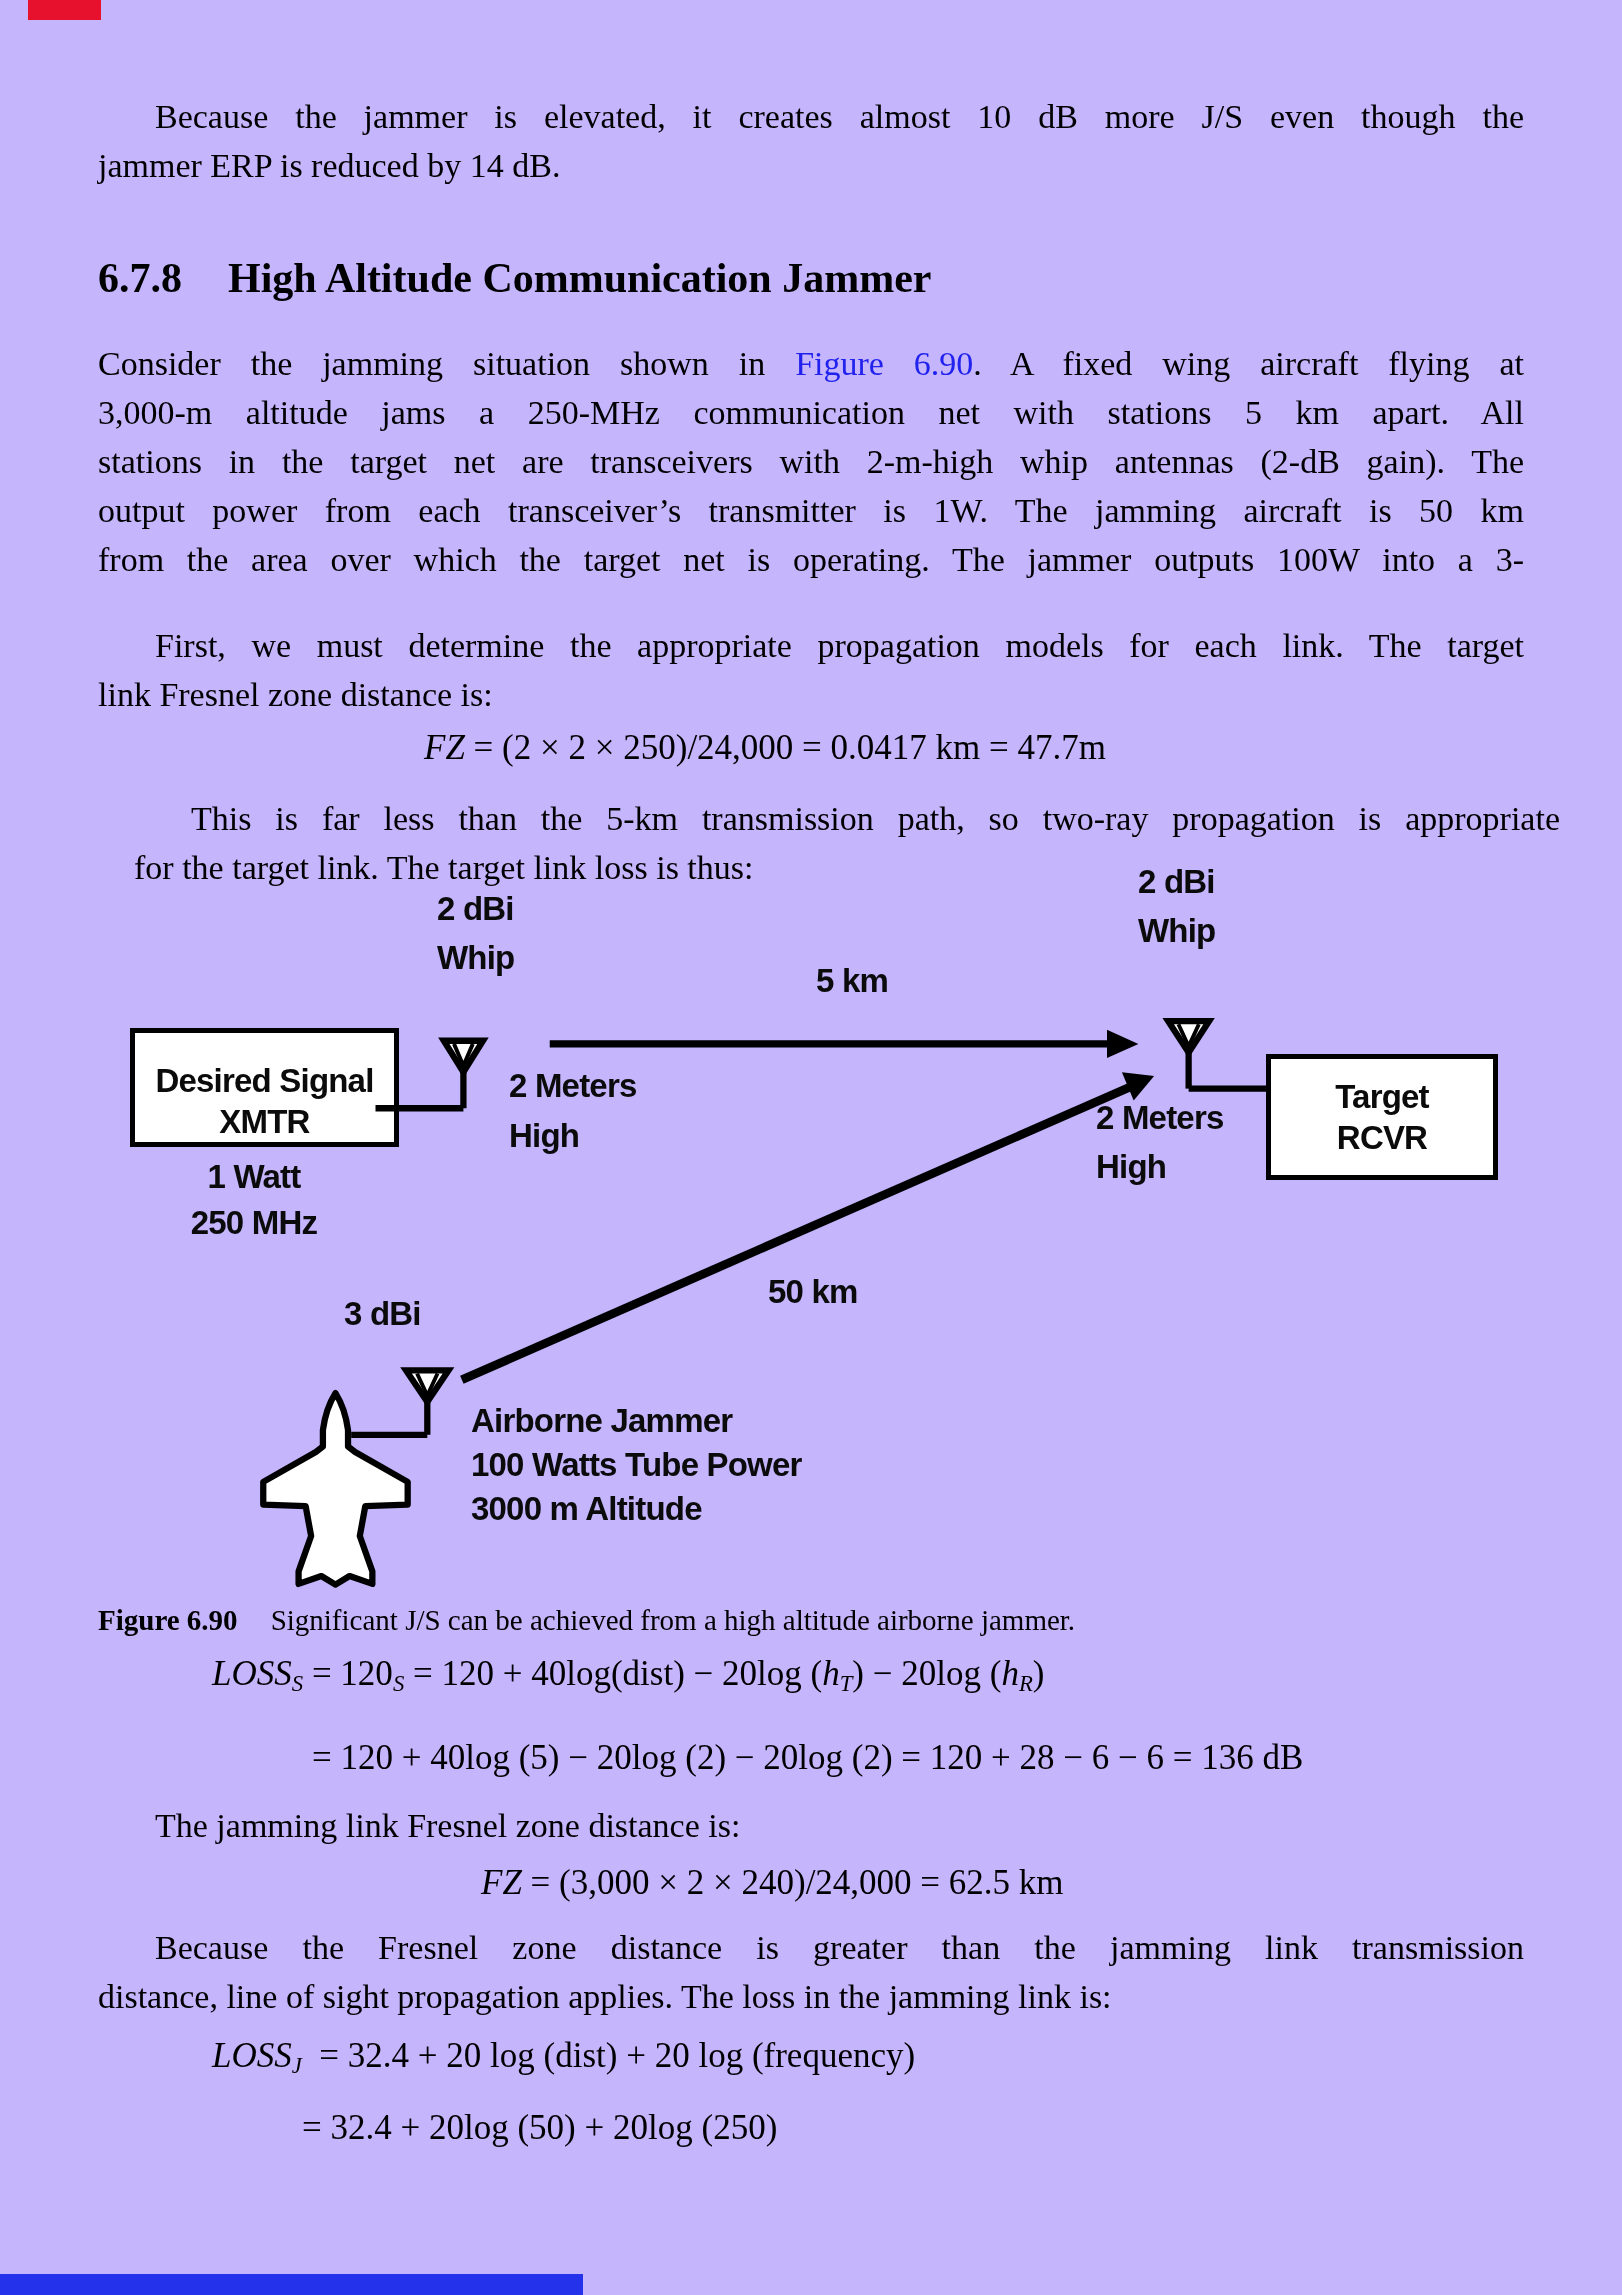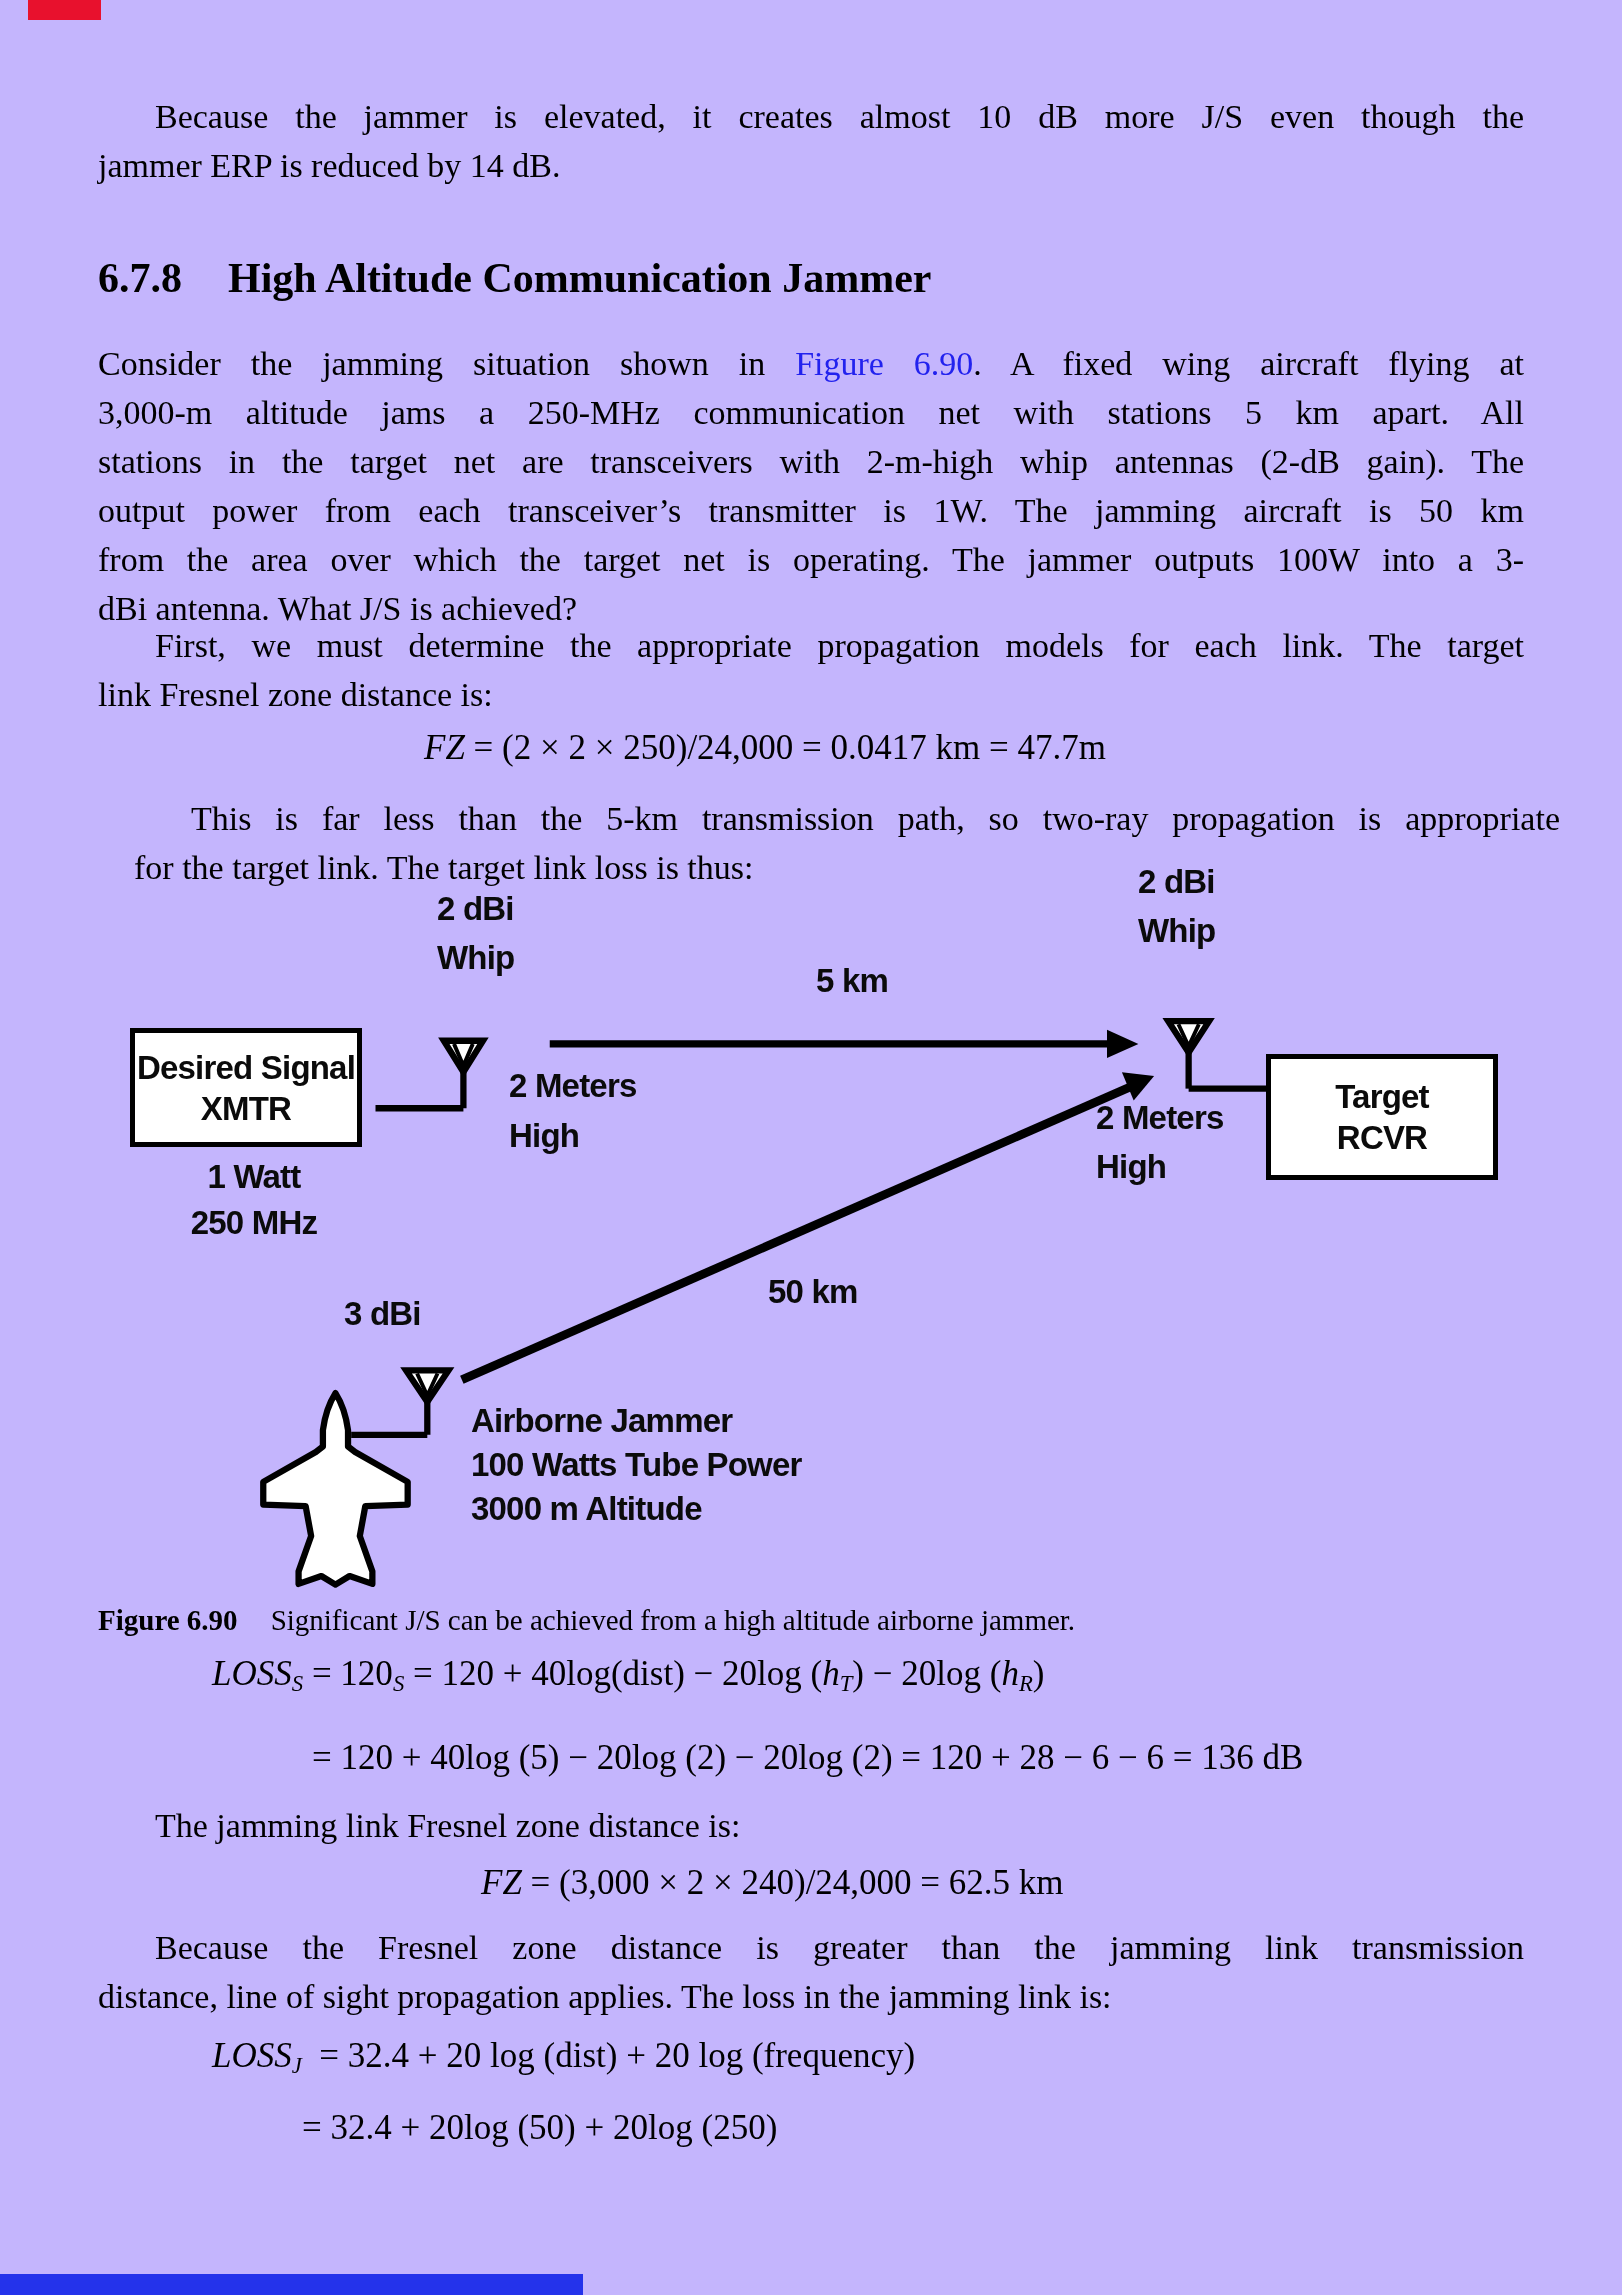--- a/index.html
+++ b/index.html
@@ -47,21 +47,20 @@
   <div class="abs heading" style="left:98px;top:251px;">
     <span class="hnum">6.7.8</span><span>High Altitude Communication Jammer</span>
   </div>
 
   <div class="abs body-text" style="left:98px;top:327px;margin-top:12px;">
     <div class="jline"><span>Consider the jamming situation shown in </span><span class="link" style="color: rgb(34, 34, 238);">Figure 6.90</span><span>. A fixed wing aircraft flying at</span></div>
     <div class="jline">3,000-m altitude jams a 250-MHz communication net with stations 5 km apart. All</div>
     <div class="jline">stations in the target net are transceivers with 2-m-high whip antennas (2-dB gain). The</div>
     <div class="jline">output power from each transceiver’s transmitter is 1W. The jamming aircraft is 50 km</div>
     <div class="jline">from the area over which the target net is operating. The jammer outputs 100W into a 3-</div>
-    <div class="jlast">dBi antenna. What J/S is achieved?</div>
   </div>
 
   <div class="abs body-text" style="left:98px;top:621px;">
     <div class="jline indent">First, we must determine the appropriate propagation models for each link. The target</div>
     <div class="jlast">link Fresnel zone distance is:</div>
   </div>
 
   <div class="abs eq" style="left:424px;top:727px;"><span class="it">FZ</span><span> = (2 × 2 × 250)/24,000 = 0.0417 km = 47.7m</span></div>
 
   <div class="abs body-text" style="left:98px;top:794px;margin-left:36px;">
@@ -74,21 +73,21 @@
     <div>Whip</div>
   </div>
 
   <div class="abs dlabel" style="left:1138px;top:857px;">
     <div>2 dBi</div>
     <div>Whip</div>
   </div>
 
   <div class="abs dlabel" style="left:816px;top:956px;">5 km</div>
 
-  <div class="abs dbox" style="left:130px;top:1028px;width:232px;height:119px;">
+  <div class="abs dbox" style="left:130px;top:1028px;width:269px;height:119px;justify-content:flex-end;">
     <div>Desired Signal</div>
     <div>XMTR</div>
   </div>
   <div class="abs dlabel center-under" style="left:130px;top:1154px;width:248px;line-height:46px;">
     <div>1 Watt</div>
     <div>250 MHz</div>
   </div>
 
   <div class="abs dlabel" style="left:509px;top:1061px;line-height:50px;">
     <div>2 Meters</div>

